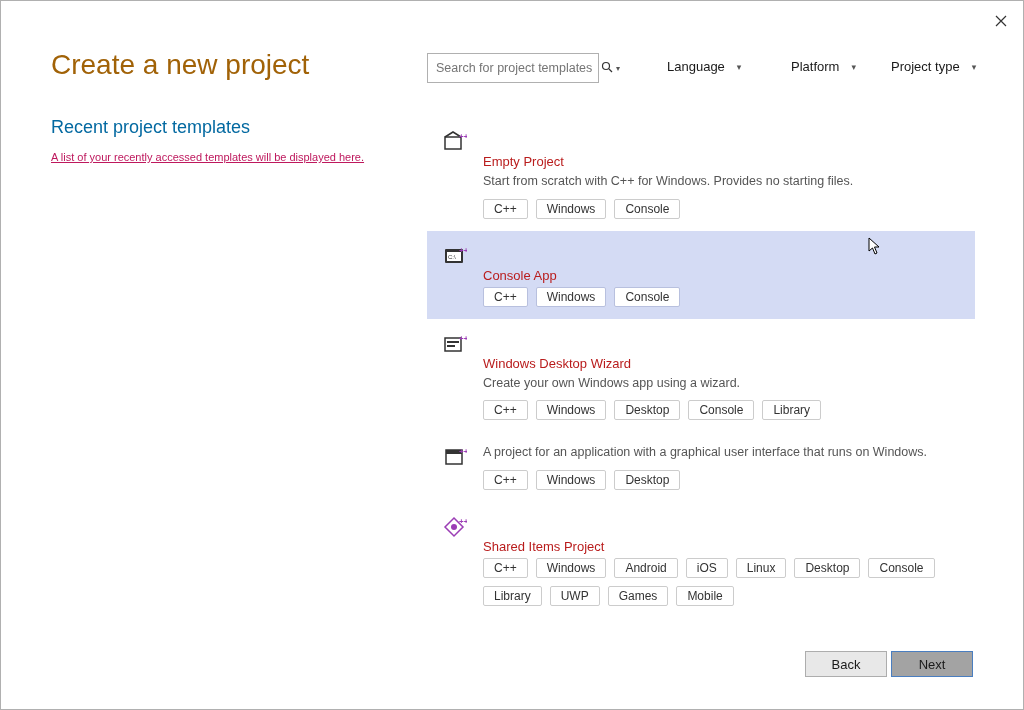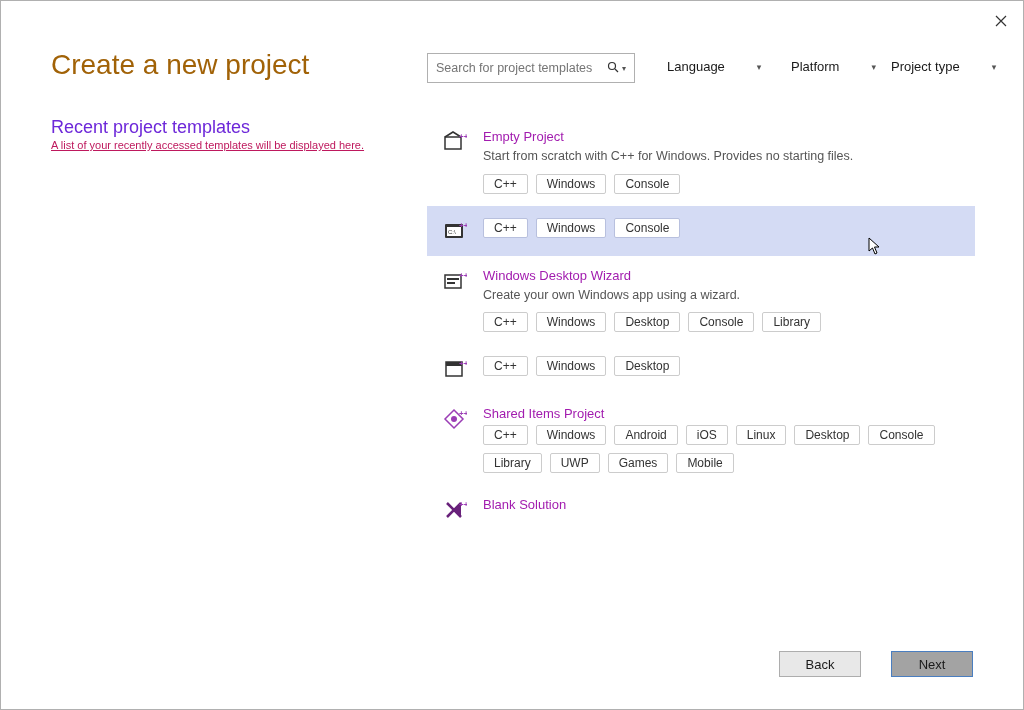--- a/index.html
+++ b/index.html
@@ -1,48 +1,48 @@
 <!DOCTYPE html>
 <html><head>
   <meta charset="utf-8">
   <style>
     * { box-sizing: border-box; margin: 0; padding: 0; font-family: "Segoe UI", Arial, sans-serif; }
     body { width: 1024px; height: 710px; background: #fff; border: 1.5px solid #b0b0b0; position: relative; overflow: hidden; }
 
     .close-btn { position: absolute; top: 10px; right: 12px; width: 20px; height: 20px; display: flex; align-items: center; justify-content: center; cursor: pointer; color: #333; font-size: 15px; }
     .page-title { font-size: 28px; font-weight: 500; color: #a16207; }
-    .search-box { position: absolute; left: 426px; top: 52px; width: 208px; height: 30px; border: 1px solid #b0b0b0; display: flex; align-items: center; padding: 0 8px; }
+    .search-box { position: absolute; left: 426px; top: 52px; width: 172px; height: 30px; border: 1px solid #b0b0b0; display: flex; align-items: center; padding: 0 8px; }
     .search-input { flex: 1; border: none; outline: none; font-size: 12.5px; color: #555; background: transparent; }
     .search-icon { font-size: 12px; color: #333; margin-left: 4px; }
     .search-chev { font-size: 8px; color: #555; margin-left: 3px; }
 
-    .filter-dd { position: absolute; top: 58px; font-size: 13px; color: #1a1a1a; display: flex; align-items: center; cursor: pointer; gap: 20px; }
+    .filter-dd { position: absolute; top: 58px; font-size: 13px; color: #1a1a1a; display: flex; align-items: center; cursor: pointer; }
     .filter-dd .chev { margin-left: 12px; font-size: 9px; color: #555; }
 
     .left-col { position: absolute; left: 50px; top: 116px; width: 340px; }
-    .recent-title { font-size: 18px; font-weight: 400; color: #6d28d9; }
+    .recent-title { font-size: 18px; font-weight: 400; color: #0369a1; margin-bottom: 12px; }
     .recent-desc { font-size: 11px; color: #be185d; line-height: 1.45; text-decoration: underline; }
 
     .template-list { position: absolute; left: 426px; top: 116px; width: 548px; height: 498px; overflow-y: scroll; overflow-x: hidden; }
     .template-list::-webkit-scrollbar { width: 17px; }
     .template-list::-webkit-scrollbar-track { background: #f0f0f0; }
     .template-list::-webkit-scrollbar-thumb { background: #c0c0c0; }
     .template-list::-webkit-scrollbar-button { height: 17px; background: #f0f0f0; }
 
     .template-item { padding: 12px 12px 12px 16px; display: flex; gap: 16px; cursor: pointer; }
     .template-item.selected { background: #D4DBF4; }
     .tmpl-icon { width: 24px; height: 24px; flex-shrink: 0; margin-top: 2px; position: relative; }
     .tmpl-body { flex: 1; }
-    .tmpl-title { font-size: 13px; color: #a21caf; margin-bottom: 4px; }
+    .tmpl-title { font-size: 13px; color: #b91c1c; margin-bottom: 4px; margin-top: 25px; }
     .tmpl-desc { font-size: 12.5px; color: #555; line-height: 1.4; margin-bottom: 8px; }
     .tags { display: flex; flex-wrap: wrap; gap: 8px; }
     .tag { font-size: 12px; color: #333; background: #fff; border: 1px solid #ccc; border-radius: 2px; padding: 2px 10px; }
     .template-item.selected .tag { border: 1px solid #b8c0de; }
 
-    .footer { position: absolute; bottom: 32px; right: 50px; display: flex; gap: 30px; }
+    .footer { position: absolute; bottom: 32px; right: 50px; display: flex; gap: 4px; }
     .btn { width: 82px; height: 26px; font-size: 13px; display: flex; align-items: center; justify-content: center; cursor: pointer; }
     .btn-back { background: #e8e8e8; border: 1px solid #adadad; color: #1a1a1a; }
     .btn-next { background: #a3a3a3; border: 1px solid #4a7ec0; color: #1a1a1a; }
 
     .cursor-arrow { position: absolute; left: 867px; top: 236px; pointer-events: none; z-index: 999; }
   </style>
 </head>
 <body>
 
 <div class="close-btn">
@@ -104,20 +104,21 @@
     <div class="template-item selected">
       <div class="tmpl-icon"><svg width="24" height="22" viewBox="0 0 24 22">
           <rect x="2" y="4" width="18" height="14" rx="1" fill="#333"></rect>
           <rect x="4" y="7" width="14" height="9" fill="#fff"></rect>
           <text x="5" y="14" font-size="6" fill="#333">C:\</text>
           <g>
             <text x="16" y="8" font-size="8" fill="#9b3db5" font-weight="bold">++</text>
           </g>
         </svg></div>
       <div class="tmpl-body">
+        <div class="tmpl-title">Console App</div>
         <div class="tags">
           <span class="tag">C++</span>
           <span class="tag">Windows</span>
           <span class="tag">Console</span>
         </div>
       </div>
     </div>
     <div class="template-item">
       <div class="tmpl-icon"><svg width="24" height="22" viewBox="0 0 24 22">
           <rect x="2" y="5" width="16" height="13" fill="none" stroke="#333" stroke-width="1.5"></rect>
@@ -141,20 +142,21 @@
     </div>
     <div class="template-item">
       <div class="tmpl-icon"><svg width="24" height="22" viewBox="0 0 24 22">
           <rect x="3" y="4" width="16" height="14" fill="none" stroke="#333" stroke-width="1.5"></rect>
           <rect x="3" y="4" width="16" height="4" fill="#333"></rect>
           <g>
             <text x="16" y="8" font-size="8" fill="#9b3db5" font-weight="bold">++</text>
           </g>
         </svg></div>
       <div class="tmpl-body">
+        <div class="tmpl-desc">A project for an application with a graphical user interface that runs on Windows.</div>
         <div class="tags">
           <span class="tag">C++</span>
           <span class="tag">Windows</span>
           <span class="tag">Desktop</span>
         </div>
       </div>
     </div>
     <div class="template-item">
       <div class="tmpl-icon"><svg width="24" height="22" viewBox="0 0 24 22">
           <path d="M11 2 L20 11 L11 20 L2 11 Z" fill="none" stroke="#9b3db5" stroke-width="1.5"></path>

